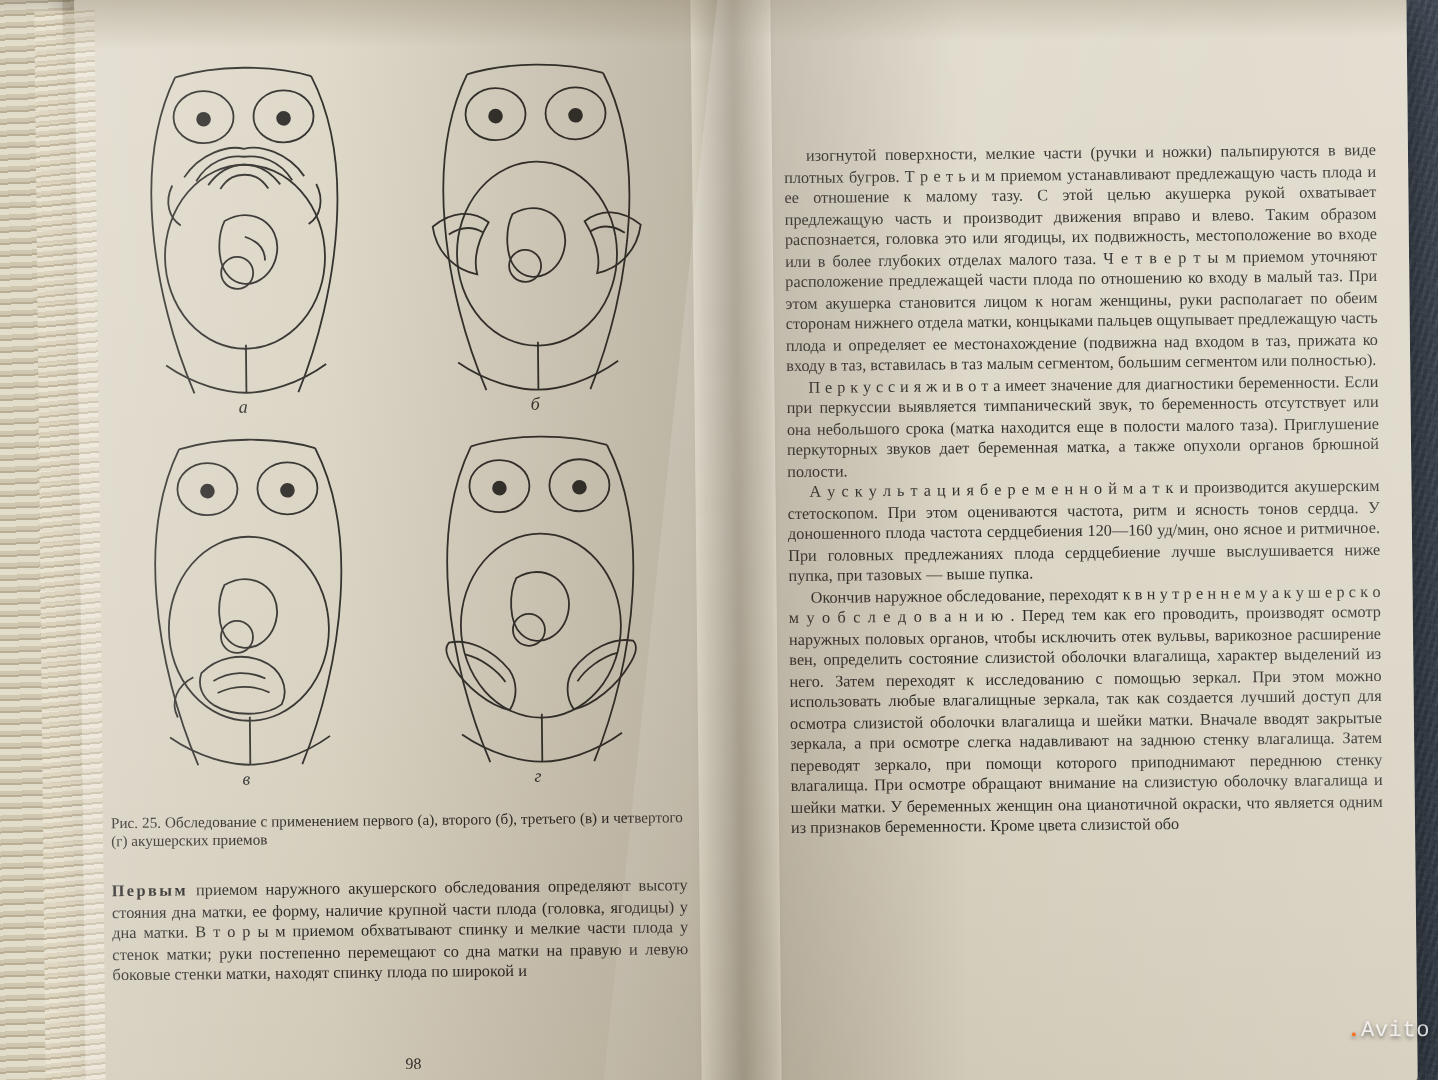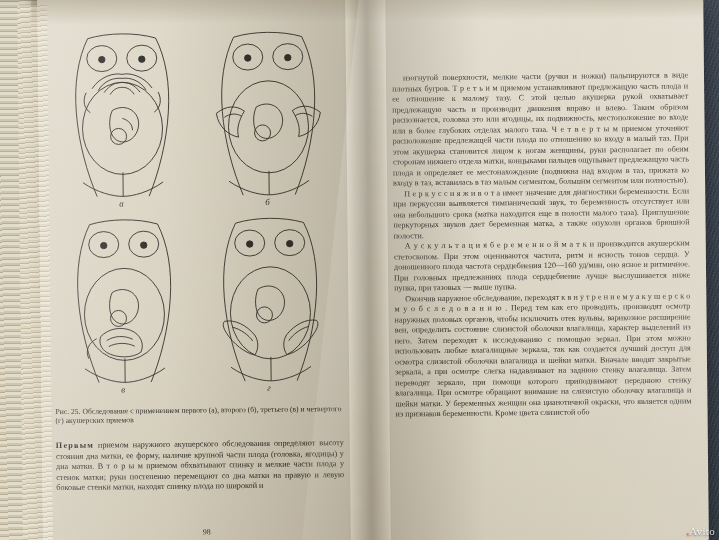--- a/index.html
+++ b/index.html
@@ -104,22 +104,22 @@
   .right-page{
     position:absolute;left:400px;top:78px;width:296px;height:452px;
   }
   .right-text{
     font-size:8.15px;line-height:10.5px;color:#1d1b18;text-align:justify;
     hyphens:auto;
   }
   .right-text p{margin:0 0 0 0;text-indent:11px;}
   
   .wm{
-    position:absolute;right:4px;bottom:3px;
-    font-family:Liberation Serif, serif;
+    position:absolute;right:4px;bottom:18px;
+    font-family:Liberation Mono, monospace;
     font-size:11px;color:rgba(255,255,255,0.82);
     letter-spacing:.3px;
     text-shadow:0 1px 2px rgba(0,0,0,0.5);
   }
   .wm .dot{color:#ff6a13;font-weight:bold;}
   
   .glare{
     position:absolute;left:330px;top:-40px;width:300px;height:640px;
     background:linear-gradient(105deg,rgba(255,255,255,0.18),rgba(255,255,255,0) 60%);
     transform:rotate(6deg);pointer-events:none;

